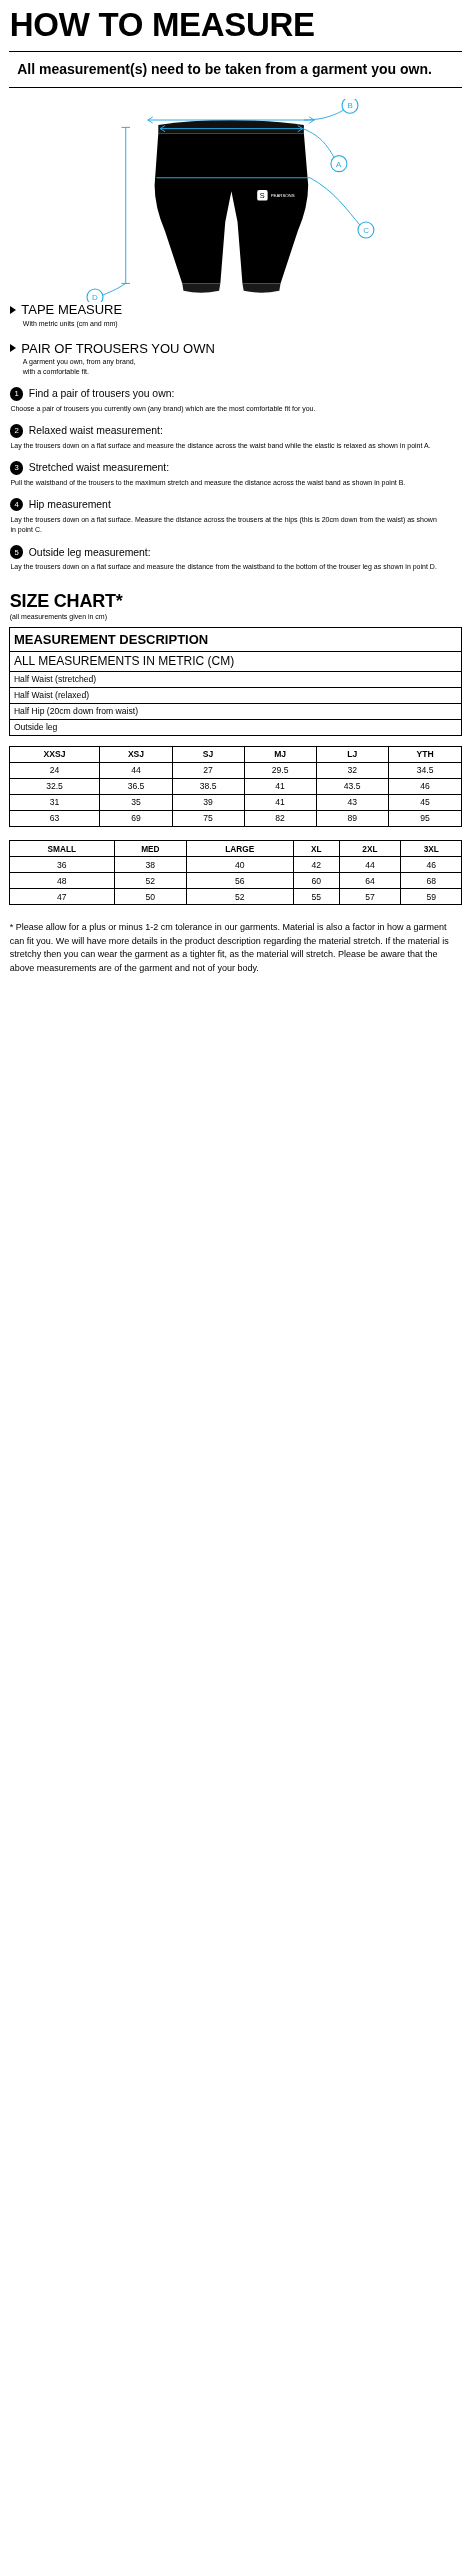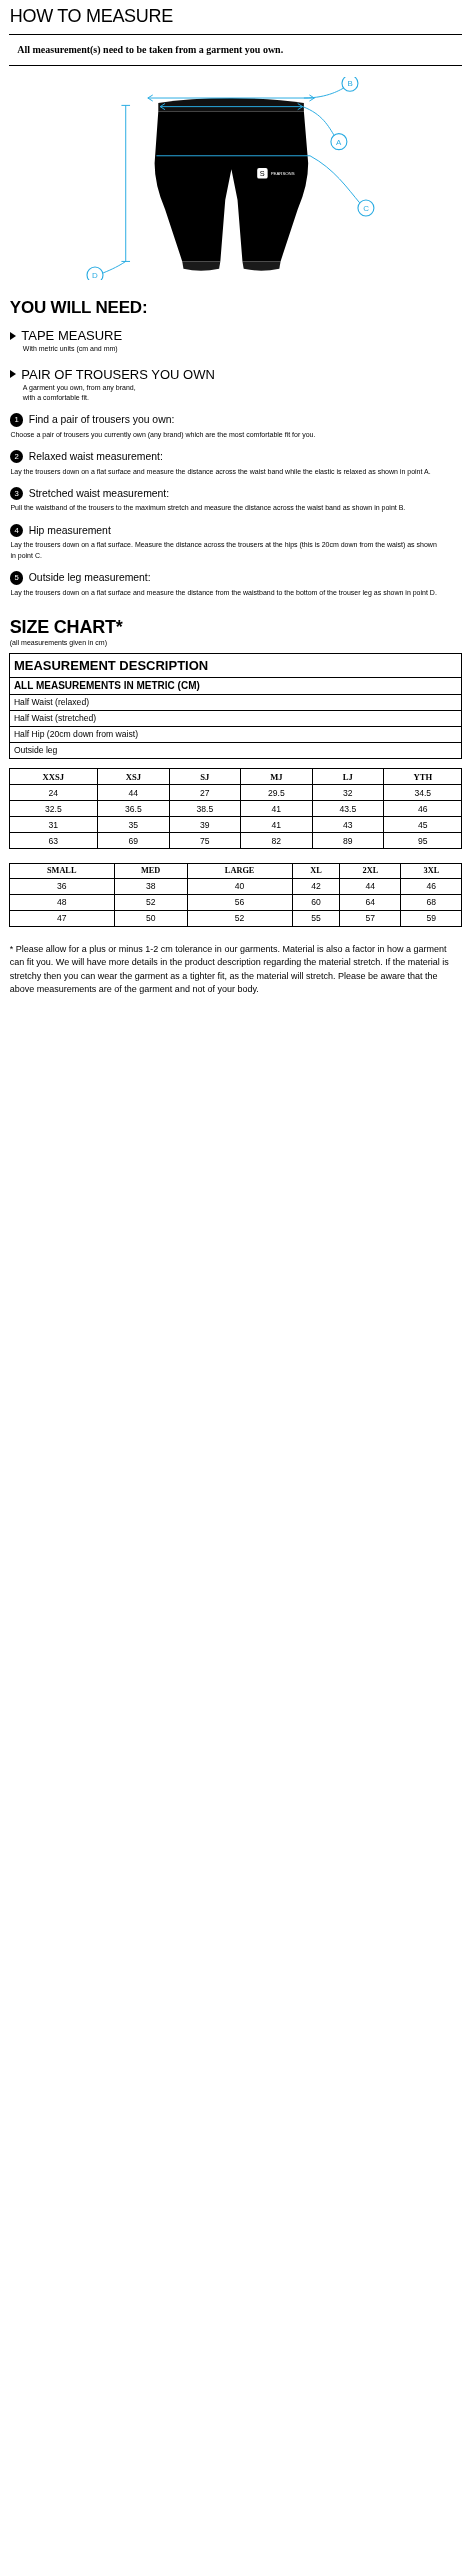--- a/index.html
+++ b/index.html
@@ -7,34 +7,33 @@
   body {
     width: 471px;
     background: #ffffff;
     font-family: "Liberation Sans", sans-serif;
     color: #000000;
   }
   .page { width: 471px; padding: 0 8.6px; }
 
   
   .title-how {
-    font-size: 18px;
-    font-weight: normal;
+    font-size: 33px;
+    font-weight: bold;
     letter-spacing: -0.3px;
     margin: 6.1px 0 7.4px 1.2px;
   }
 
   .intro-box {
     border-top: 1.2px solid #000;
     border-bottom: 1.2px solid #000;
     padding: 7.4px 8.6px 8.6px 8.6px;
-    font-size: 10px;
+    font-size: 14px;
     font-weight: bold;
     line-height: 1.35;
-    font-family: Liberation Serif, serif;
   }
 
   
   .diagram-wrap {
     position: relative;
     width: 100%;
     height: 203px;
     margin-top: 11px;
   }
   .diagram-wrap svg { display: block; }
@@ -93,30 +92,30 @@
     margin: 18.4px 0 1.2px 1.2px;
     letter-spacing: -0.2px;
   }
   .size-sub { font-size: 7px; margin: 0 0 7.4px 1.2px; }
 
   table { border-collapse: collapse; }
 
   .desc-table { width: 100%; border: 1.2px solid #000; }
   .desc-table td { border: 0.6px solid #000; padding: 2.5px 4.3px; font-size: 8.6px; }
   .desc-table .dhead { font-size: 13px; font-weight: bold; padding: 3.7px 4.3px; border-bottom: 1.2px solid #000;}
-  .desc-table .dsub { font-weight: bold; font-size: 10px; border-bottom: 1.2px solid #000; margin-top: 40px;}
+  .desc-table .dsub { font-weight: normal; font-size: 12px; border-bottom: 1.2px solid #000; margin-top: 40px;}
 
   .mtable { width: 100%; margin-top: 9.8px; border: 1.2px solid #000; }
   .mtable th, .mtable td {
     border: 0.6px solid #000;
     text-align: center;
     font-size: 8.6px;
     padding: 2.5px 1.2px;
   }
-  .mtable th { font-weight: bold; border-bottom: 1.2px solid #000; font-family: Liberation Serif, serif; }
+  .mtable th { font-weight: bold; border-bottom: 1.2px solid #000; }
   .mtable.second { margin-top: 13.5px; }
   .mtable.second th { font-size: 8.3px; }
 
   
   .footnote {
     font-size: 9px;
     line-height: 1.5;
     margin: 16px 1.2px 17px 1.2px;
   }
 </style>
@@ -180,21 +179,20 @@
         <circle cx="581" cy="213" r="13" fill="#ffffff" stroke="#29ABE2" stroke-width="1.8"></circle>
         <text x="576.5" y="218" font-family="Liberation Sans, sans-serif" font-size="13" fill="#29ABE2">C</text>
       </g>
       <g>
         <circle cx="140" cy="322" r="13" fill="#ffffff" stroke="#29ABE2" stroke-width="1.8"></circle>
         <text x="135" y="327" font-family="Liberation Sans, sans-serif" font-size="13" fill="#29ABE2">D</text>
       </g>
     </svg>
   </div>
 
-  <h2 class="section-title">YOU WILL NEED:</h2>
 
   <div class="need-item">
     <div class="need-head">
       <span class="tri"></span>
       <span>TAPE MEASURE</span>
     </div>
     <div class="need-sub">With metric units (cm and mm)</div>
   </div>
 
   <div class="need-gap"></div>
@@ -253,24 +251,24 @@
 
   <table class="desc-table">
     <tbody>
       <tr>
           <td class="dhead">MEASUREMENT DESCRIPTION</td>
         </tr>
       <tr>
           <td class="dsub">ALL MEASUREMENTS IN METRIC (CM)</td>
         </tr>
       <tr>
+          <td>Half Waist (stretched)</td>
+        </tr>
+      <tr>
           <td>Half Waist (relaxed)</td>
-        </tr>
-      <tr>
-          <td>Half Waist (stretched)</td>
         </tr>
       <tr>
           <td>Half Hip (20cm down from waist)</td>
         </tr>
       <tr>
           <td>Outside leg</td>
         </tr>
     </tbody>
   </table>
 

